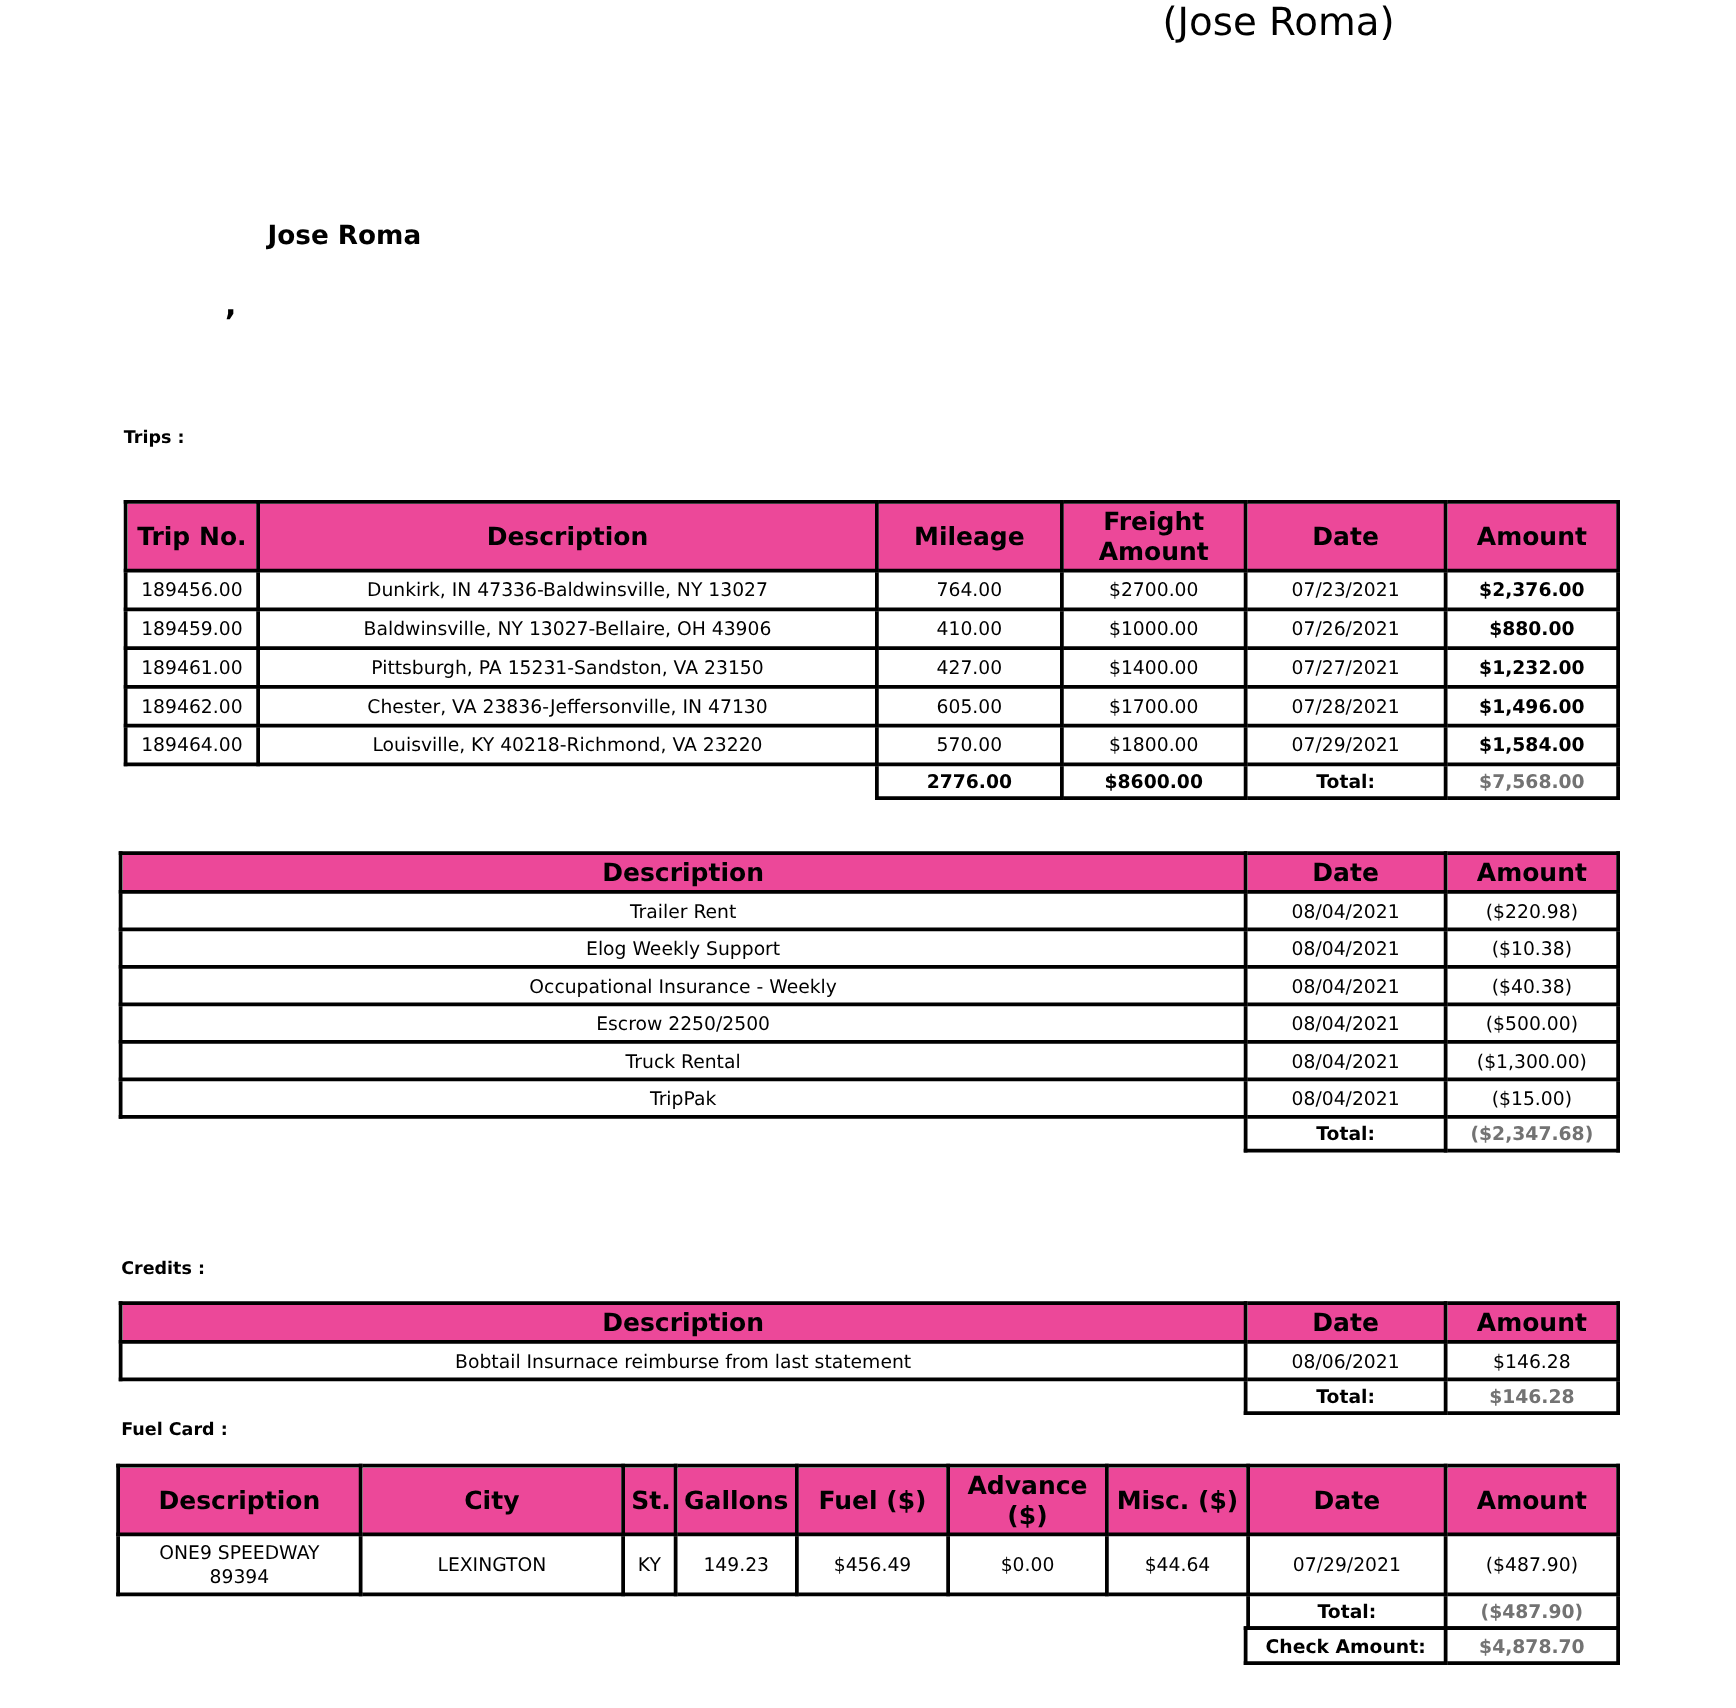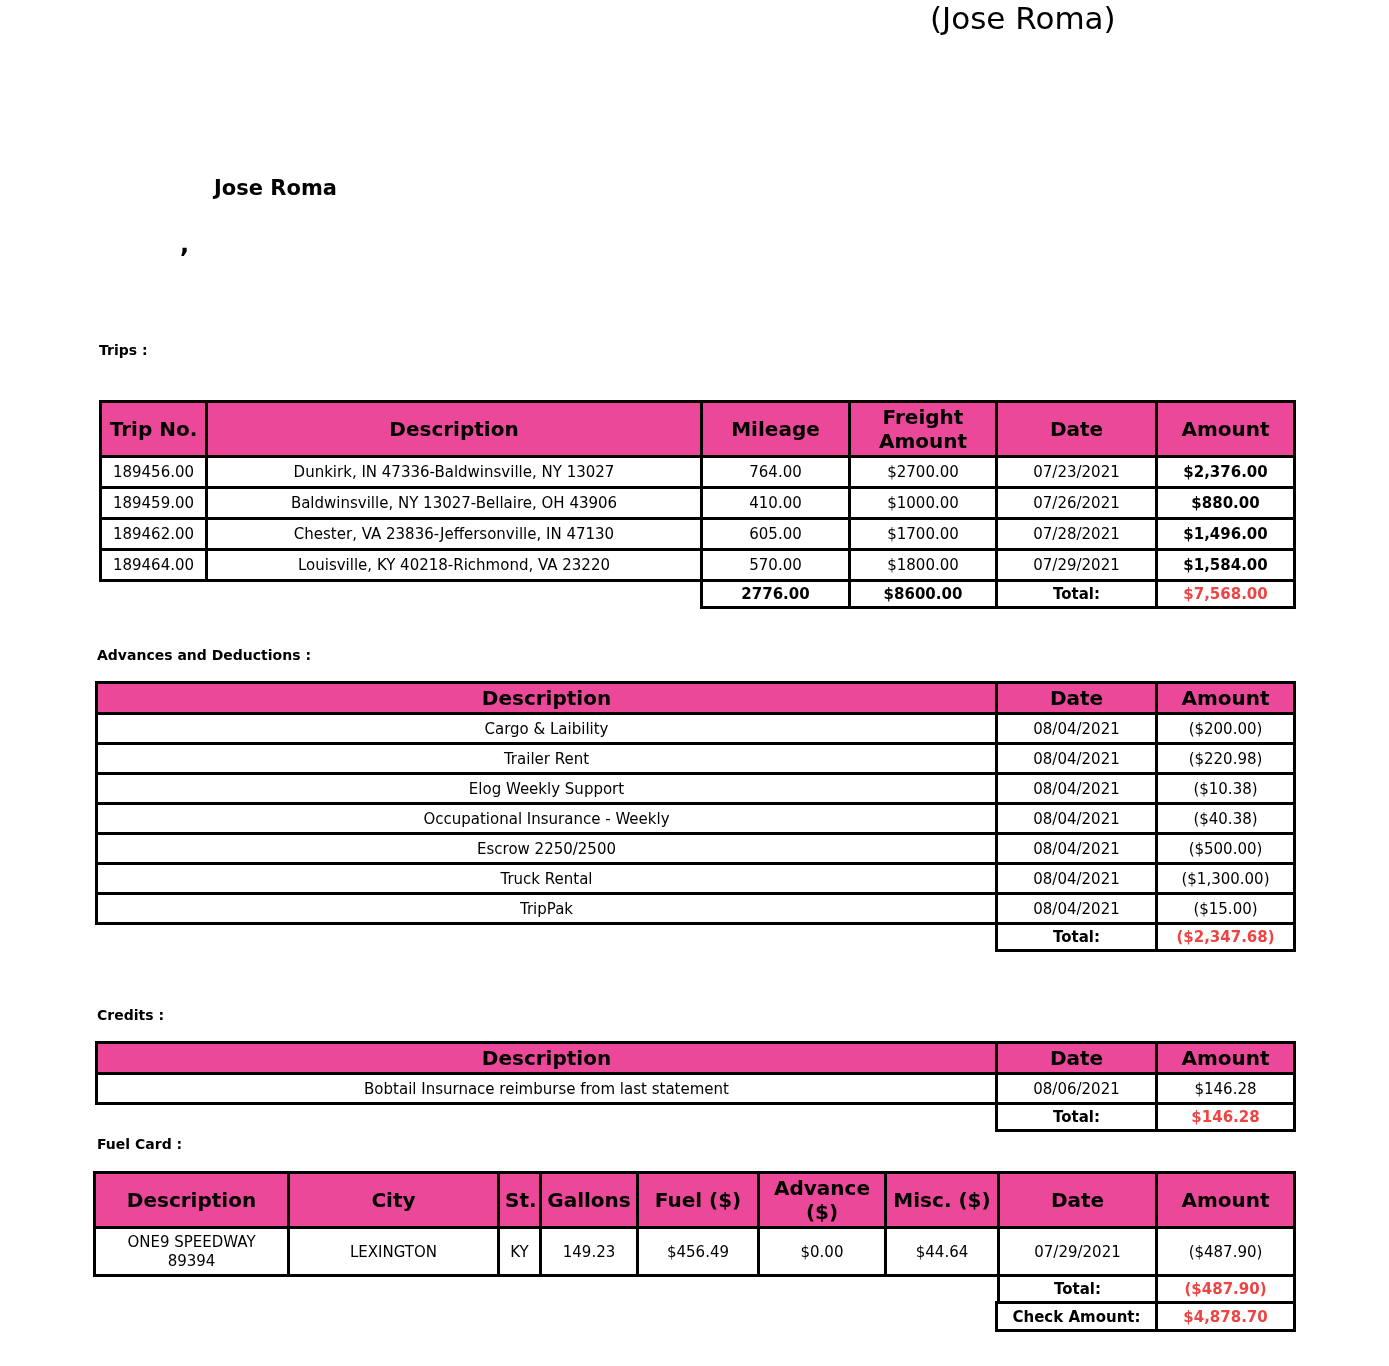--- a/index.html
+++ b/index.html
@@ -73,21 +73,21 @@
   .t-fuel     { left: 93px;  top: 1171px; width: 1200px; }
   .t-fuel th  { height: 28px; }
   .t-fuel td  { height: 48px; }
   .t-check    { left: 995px; top: 1301px; width: 298px; }
   .t-check td { height: 28px; }
 
   .ghost { border: none !important; background: transparent !important; }
   .bold  { font-weight: 700; }
   .amt-right { text-align: right; font-weight: 700; }
   .total-label { text-align: right; font-weight: 700; }
-  .total-red { text-align: right; font-weight: 700; color: #ef4444; }
+  .total-red { text-align: right; font-weight: 700; color: #737373; }
   .t-fuel .fuel-desc-cell span { display: inline-block; max-width: 155px; line-height: 1.25; }
   .t-trips tbody.totals td, .t-advances tbody.totals td,
   .t-credits tbody.totals td, .t-fuel tbody.totals td { height: 27px; }
 </style>
 </head>
 <body>
 
 <div class="page">
 
   <div class="top-title">(Jose Roma)</div>
@@ -127,20 +127,28 @@
 
         <tr>
           <td>189459.00</td>
           <td>Baldwinsville, NY 13027-Bellaire, OH 43906</td>
           <td>410.00</td>
           <td>$1000.00</td>
           <td>07/26/2021</td>
           <td class="amt-right">$880.00</td>
         </tr>
 
+        <tr>
+          <td>189461.00</td>
+          <td>Pittsburgh, PA 15231-Sandston, VA 23150</td>
+          <td>427.00</td>
+          <td>$1400.00</td>
+          <td>07/27/2021</td>
+          <td class="amt-right">$1,232.00</td>
+        </tr>
 
         <tr>
           <td>189462.00</td>
           <td>Chester, VA 23836-Jeffersonville, IN 47130</td>
           <td>605.00</td>
           <td>$1700.00</td>
           <td>07/28/2021</td>
           <td class="amt-right">$1,496.00</td>
         </tr>
 
@@ -157,41 +165,35 @@
       <tr>
         <td class="ghost" colspan="2"></td>
         <td class="bold">2776.00</td>
         <td class="bold">$8600.00</td>
         <td class="total-label">Total:</td>
         <td class="total-red">$7,568.00</td>
       </tr>
     </tbody>
   </table>
 
-  <div class="section-heading h-advances">Advances and Deductions :</div>
   <table class="doc-table t-advances">
     <colgroup>
       <col style="width:900px">
         <col style="width:160px">
         <col style="width:138px">
     </colgroup>
     <thead>
       <tr>
         <th>Description</th>
         <th>Date</th>
         <th>Amount</th>
       </tr>
     </thead>
     <tbody>
 
-        <tr>
-          <td>Cargo &amp; Laibility</td>
-          <td>08/04/2021</td>
-          <td>($200.00)</td>
-        </tr>
 
         <tr>
           <td>Trailer Rent</td>
           <td>08/04/2021</td>
           <td>($220.98)</td>
         </tr>
 
 
         <tr>
           <td>Elog Weekly Support</td>

